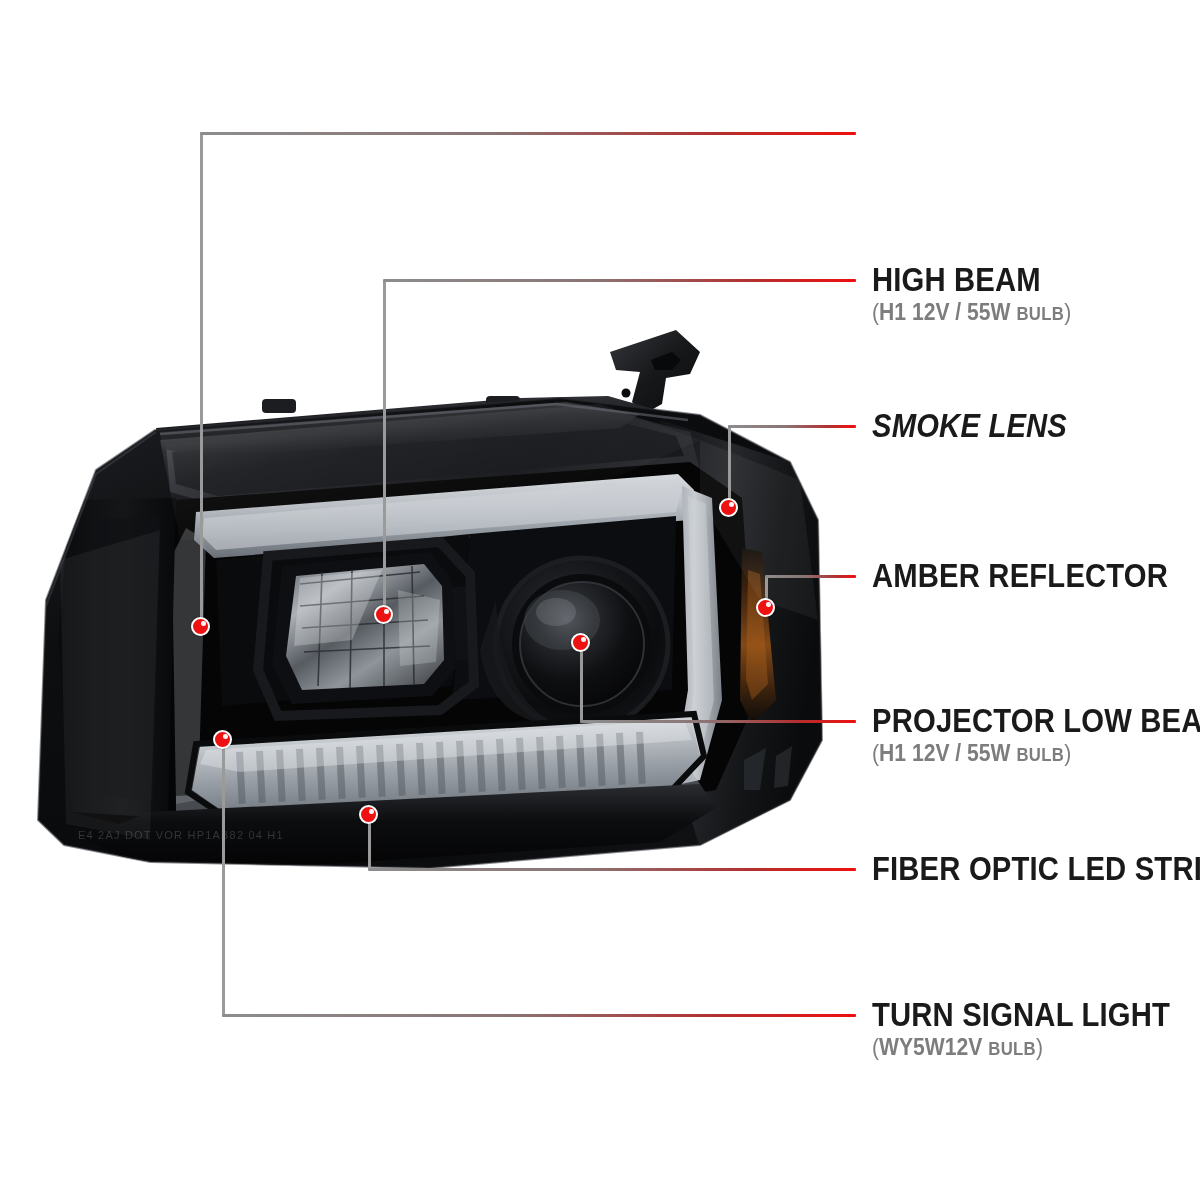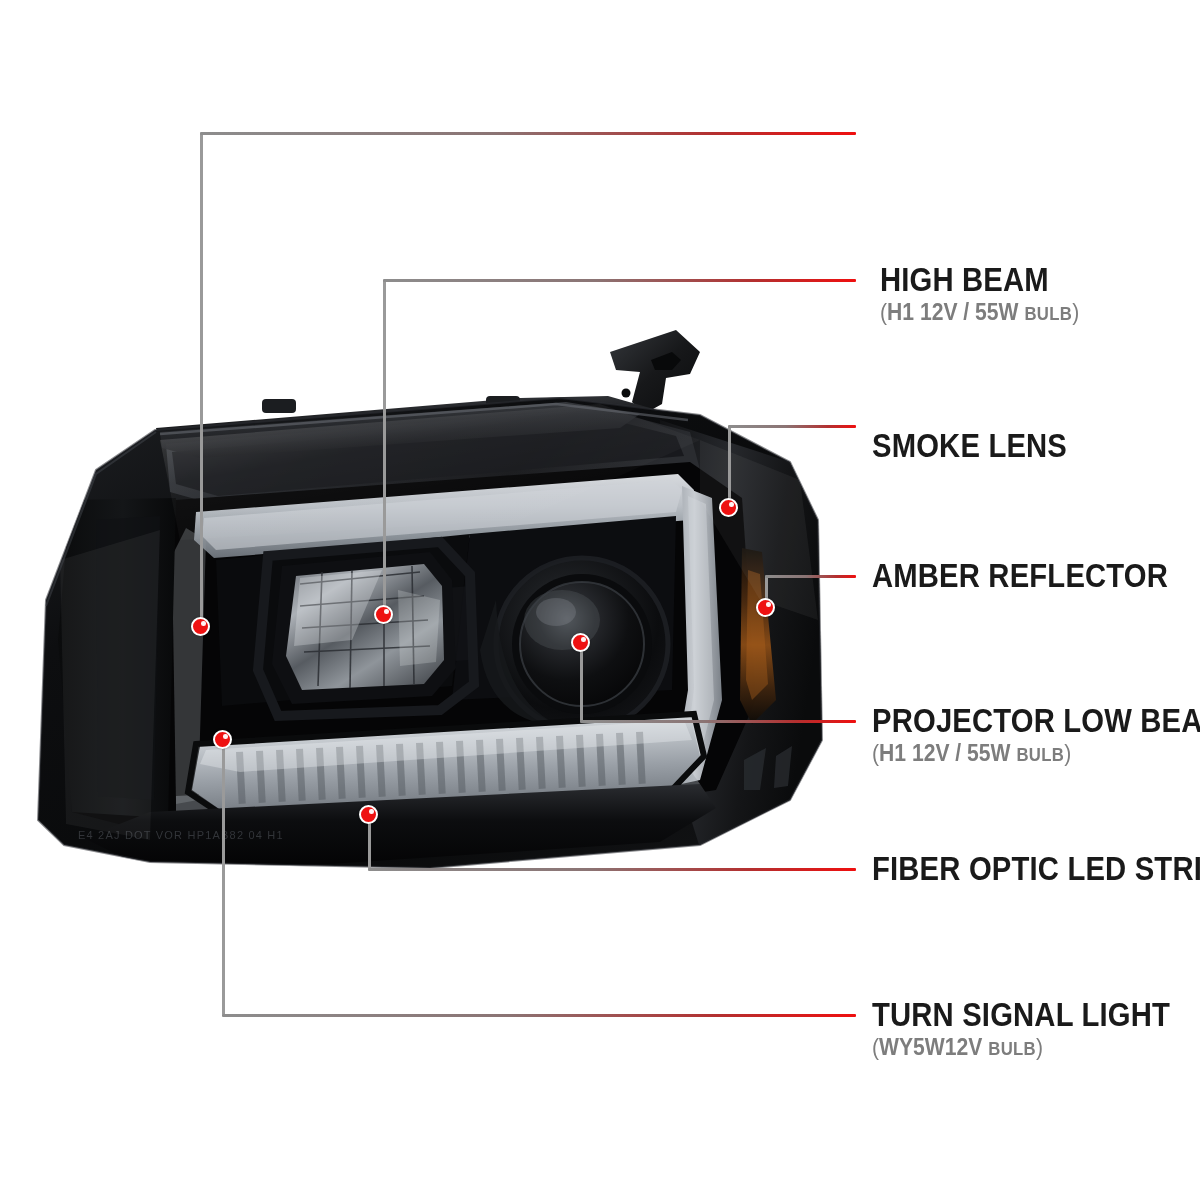--- a/index.html
+++ b/index.html
@@ -382,26 +382,26 @@
 
   <div class="dot" style="left:191px;  top:617px;"></div>
   <div class="dot" style="left:374px;  top:605px;"></div>
   <div class="dot" style="left:719px;  top:498px;"></div>
   <div class="dot" style="left:756px;  top:598px;"></div>
   <div class="dot" style="left:571px;  top:633px;"></div>
   <div class="dot" style="left:359px; top:805px;"></div>
   <div class="dot" style="left:213px;  top:730px;"></div>
 
 
-  <div class="label" style="top:261px;margin-left:8px;">
+  <div class="label" style="top:261px;">
     <div class="title">HIGH BEAM</div>
     <div class="sub"><span class="paren">(</span><span>H1  12V / 55W</span> <span class="small">BULB</span><span class="paren">)</span></div>
   </div>
 
-  <div class="label" style="top:427px;">
+  <div class="label" style="top:407px;font-style:italic;">
     <div class="title">SMOKE LENS</div>
   </div>
 
   <div class="label" style="top:557px;">
     <div class="title">AMBER REFLECTOR</div>
   </div>
 
   <div class="label" style="top:702px;">
     <div class="title">PROJECTOR LOW BEAM</div>
     <div class="sub"><span class="paren">(</span><span>H1  12V / 55W</span> <span class="small">BULB</span><span class="paren">)</span></div>

